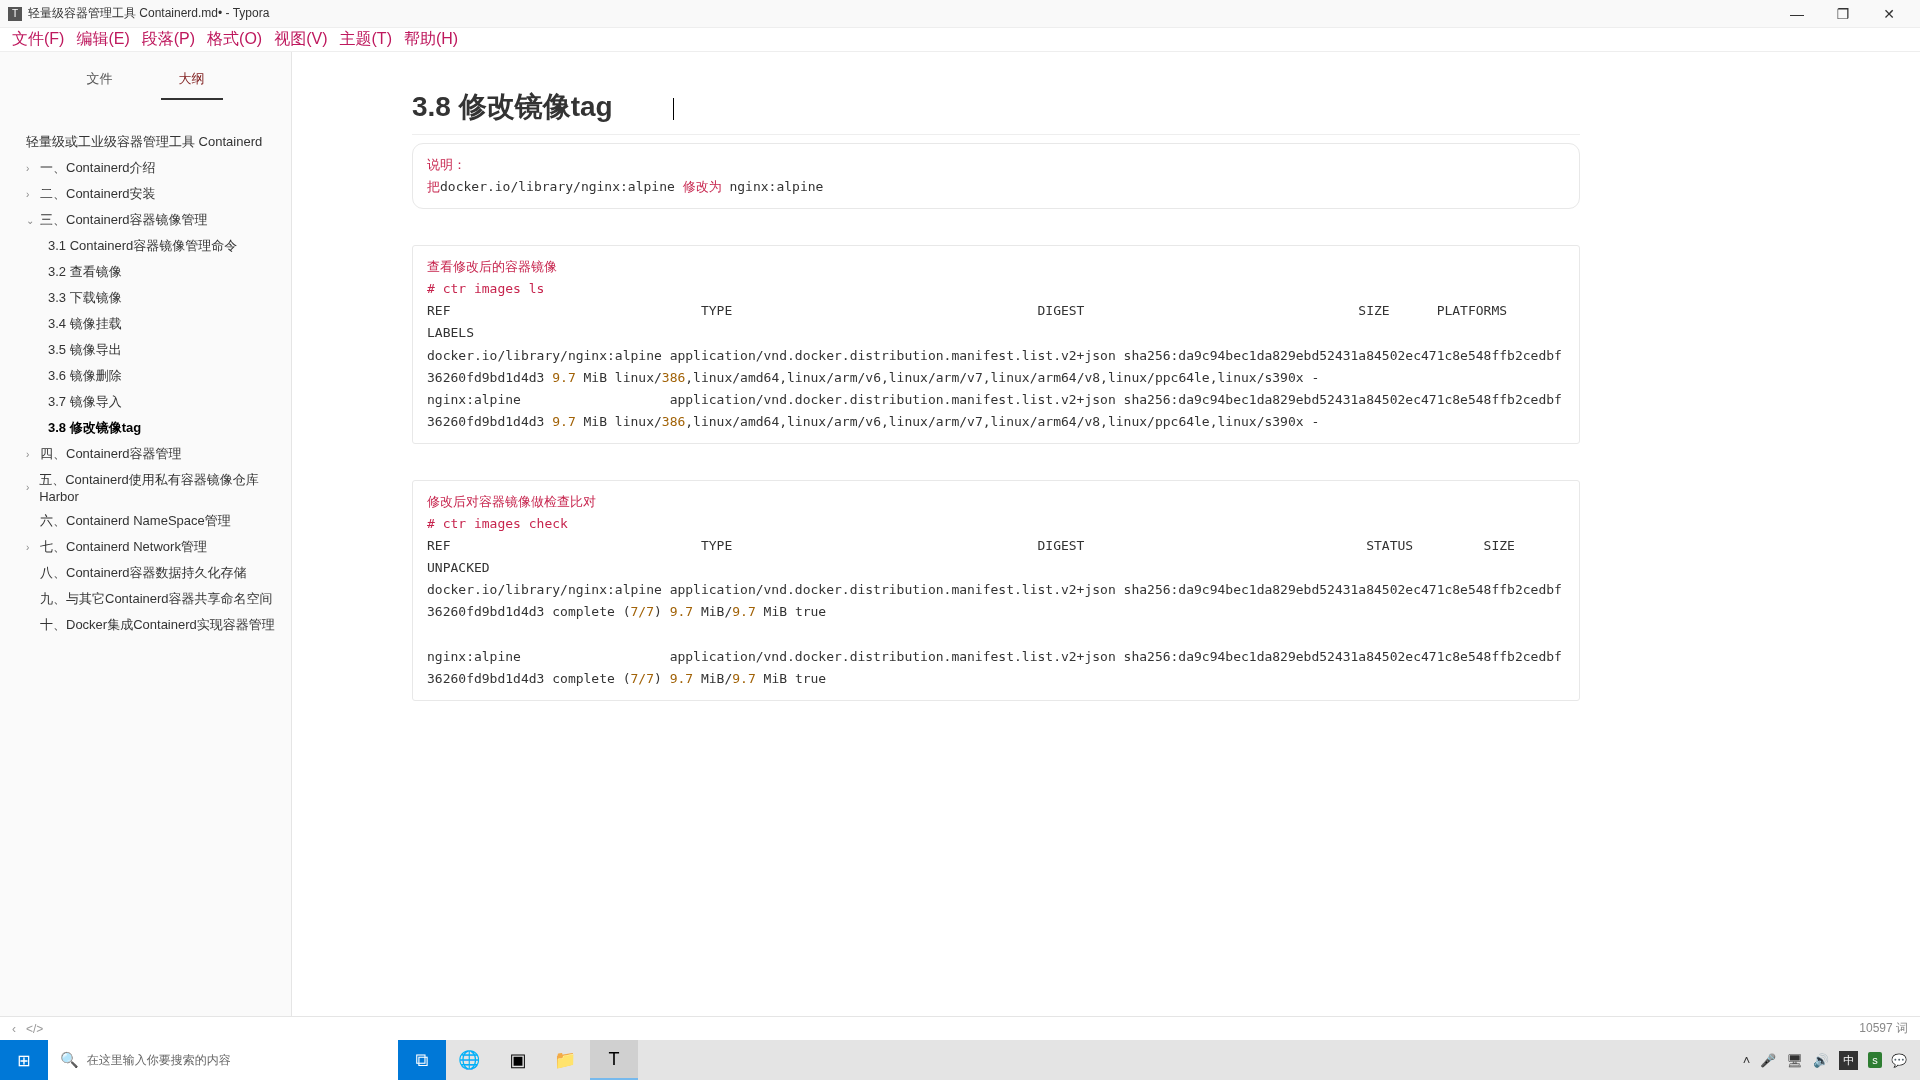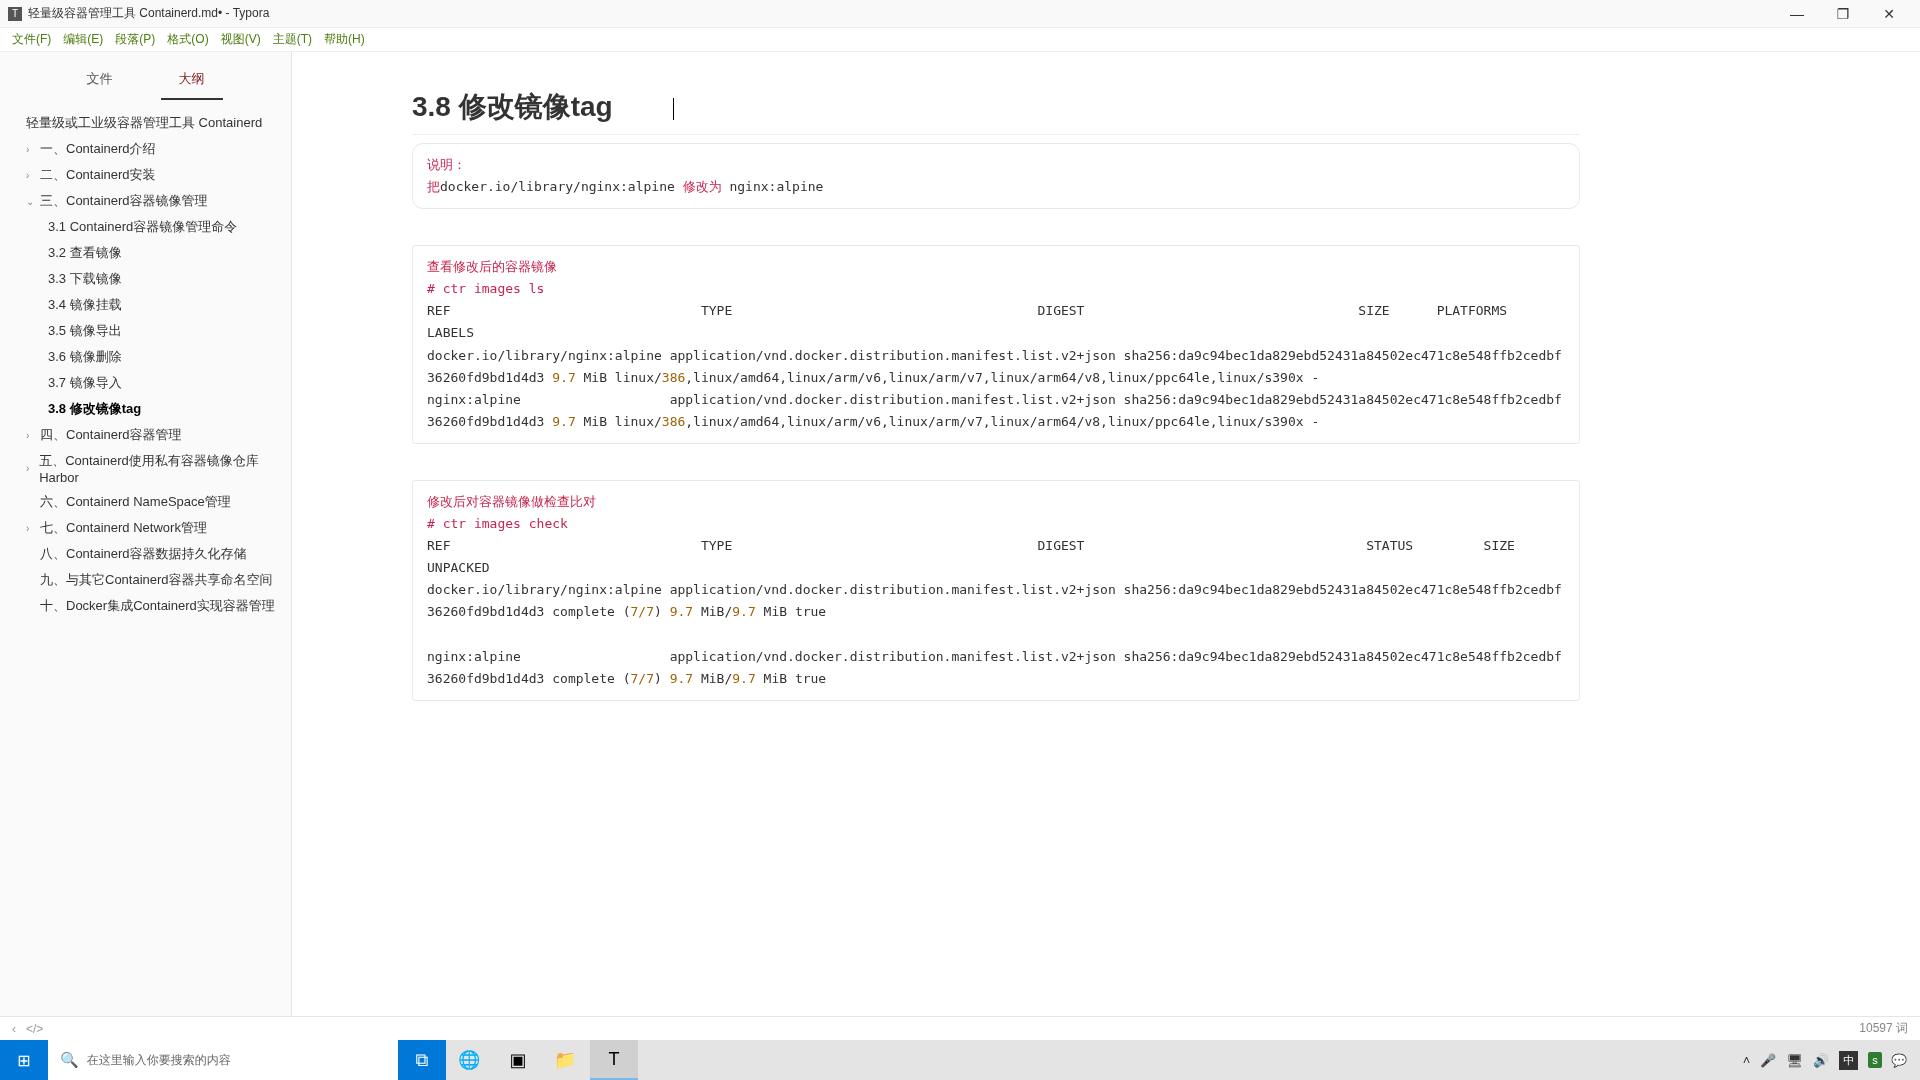--- a/index.html
+++ b/index.html
@@ -5,30 +5,30 @@
 * { margin: 0; padding: 0; box-sizing: border-box; }
 body { font-family: "Microsoft YaHei", Arial, sans-serif; font-size: 12px; background: #fff; overflow: hidden; width: 1920px; height: 1080px; }
 
 .titlebar { height: 28px; display: flex; align-items: center; padding: 0 8px; background: #f9f9f9; border-bottom: 1px solid #eee; }
 .titlebar .t-icon { width: 14px; height: 14px; background: #555; margin-right: 6px; display: inline-flex; align-items: center; justify-content: center; color: #fff; font-size: 10px; }
 .titlebar .title { font-size: 12px; color: #333; }
 .titlebar .win-controls { margin-left: auto; display: flex; }
 .titlebar .win-controls div { width: 46px; height: 28px; display: flex; align-items: center; justify-content: center; font-size: 14px; color: #333; }
 
 .menubar { height: 24px; display: flex; align-items: center; padding: 0 6px; background: #fff; border-bottom: 1px solid #eee; }
-.menubar div { padding: 0 6px; font-size: 12px; color: #4d7c0f; }
+.menubar div { padding: 0 6px; font-size: 16px; color: #be185d; }
 
 .workspace { display: flex; height: calc(1080px - 28px - 24px - 40px - 24px); }
 
 .sidebar { width: 292px; background: #fafafa; border-right: 1px solid #e5e5e5; display: flex; flex-direction: column; }
 .sidebar-tabs { display: flex; justify-content: center; gap: 30px; padding: 12px 0 0; }
 .sidebar-tabs div { padding: 6px 18px 10px; font-size: 13px; color: #555; cursor: pointer; }
 .sidebar-tabs .active { color: #7f1d1d; border-bottom: 2px solid #333; font-weight: 500; }
 .outline { padding: 10px 0; overflow-y: auto; font-size: 13px; color: #333; }
-.outline .root { padding: 4px 12px 4px 26px; }
+.outline .root { padding: 4px 12px 4px 26px; margin-top: 19px; }
 .outline .node { padding: 4px 8px 4px 26px; display: flex; align-items: center; }
 .outline .arrow { width: 12px; color: #888; font-size: 10px; margin-right: 2px; }
 .outline .sub { padding: 4px 8px 4px 48px; }
 .outline .active { font-weight: bold; color: #000; }
 
 .editor { flex: 1; background: #fff; padding: 36px 340px 20px 120px; overflow-y: auto; position: relative; color: #333; }
 .editor h1 { font-size: 28px; font-weight: bold; margin-bottom: 8px; padding-bottom: 8px; border-bottom: 1px solid #eee; }
 .cursor { display: inline-block; width: 1px; height: 22px; background: #000; vertical-align: middle; margin-left: 60px; }
 
 .codeblock { border: 1px solid #e8e8e8; border-radius: 3px; padding: 10px 14px; margin: 36px 0 18px; font-family: Consolas, monospace; font-size: 13px; line-height: 1.7; white-space: pre-wrap; word-break: break-all; color: #333; }

